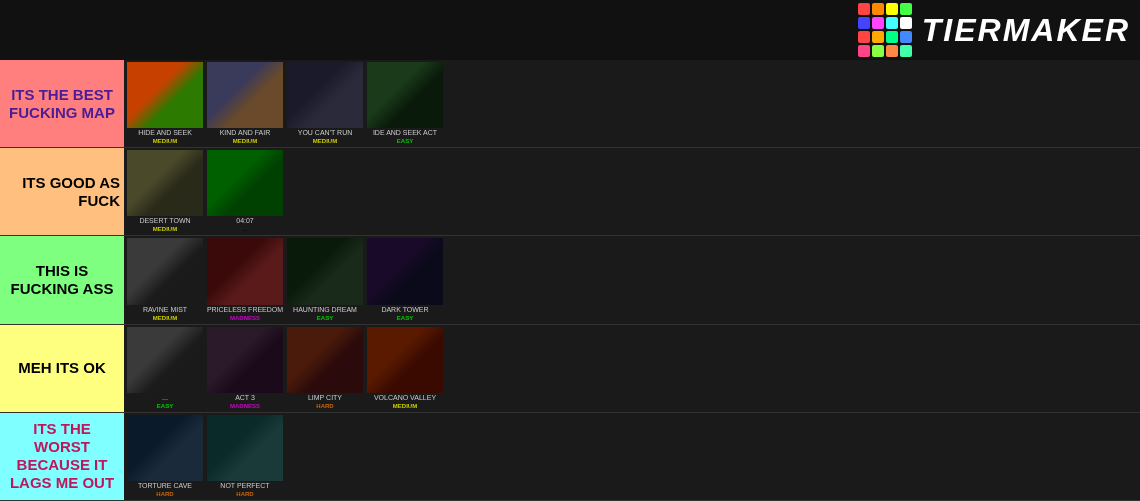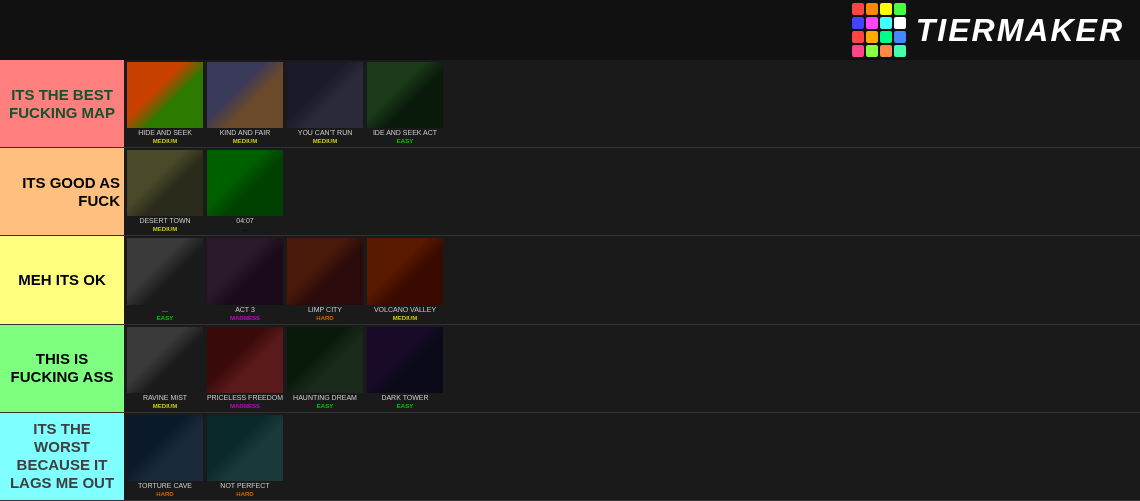--- a/index.html
+++ b/index.html
@@ -11,21 +11,21 @@
       overflow: hidden;
       display: flex;
       flex-direction: column;
     }
 
     .header-bar {
       background: #111;
       display: flex;
       align-items: center;
       justify-content: flex-end;
-      padding: 6px 16px;
+      padding: 6px 10px;
       height: 60px;
       flex-shrink: 0;
     }
 
     .tiermaker-logo {
       display: flex;
       align-items: center;
       gap: 10px;
     }
 
@@ -127,25 +127,25 @@
     .card-difficulty {
       font-size: 6px;
       text-align: center;
       padding: 1px 0;
       width: 100%;
       white-space: nowrap;
       font-weight: bold;
     }
 
     
-    .row-s .tier-label { background: #ff7f7f; color: #14532d; }
+    .row-s .tier-label { background: #ff7f7f; color: #4c1d95; }
     .row-a .tier-label { background: #ffbf7f; color: #000; }
     .row-b .tier-label { background: #ffff7f; color: #000; }
     .row-c .tier-label { background: #7fff7f; color: #000; }
-    .row-d .tier-label { background: #7fffff; color: #404040; }
+    .row-d .tier-label { background: #7fffff; color: #be185d; }
 
     
     .bg-hide-seek { background: linear-gradient(135deg, #c84000 40%, #2d7a00 60%); }
     .bg-kind-fair { background: linear-gradient(135deg, #3a3a5a 40%, #6a4a2a 60%); }
     .bg-cant-run { background: linear-gradient(135deg, #1a1a2a 40%, #2a2a3a 60%); }
     .bg-ide-seek { background: linear-gradient(135deg, #1a3a1a 40%, #0a1a0a 60%); }
     .bg-desert { background: linear-gradient(135deg, #4a4a2a 40%, #2a2a1a 60%); }
     .bg-green { background: linear-gradient(135deg, #006000 40%, #004000 60%); }
     .bg-dots { background: linear-gradient(135deg, #3a3a3a 40%, #1a1a1a 60%); }
     .bg-act3 { background: linear-gradient(135deg, #2a1a2a 40%, #1a0a1a 60%); }
@@ -224,20 +224,45 @@
           <div class="card-title">DESERT TOWN</div>
           <div class="card-difficulty diff-medium">MEDIUM</div>
         </div>
         <div class="tier-card">
           <div class="card-image bg-green" style="width: 76px; min-height: 50px;"></div>
           <div class="card-title">04:07</div>
           <div class="card-difficulty ">...</div>
         </div>
       </div>
     </div>
+    <div class="tier-row row-c">
+      <div class="tier-label" style="background: rgb(127, 255, 127);">THIS IS FUCKING ASS</div>
+      <div class="tier-content">
+        <div class="tier-card">
+          <div class="card-image bg-ravine" style="width: 76px; min-height: 50px;"></div>
+          <div class="card-title">RAVINE MIST</div>
+          <div class="card-difficulty diff-medium">MEDIUM</div>
+        </div>
+        <div class="tier-card">
+          <div class="card-image bg-priceless" style="width: 76px; min-height: 50px;"></div>
+          <div class="card-title">PRICELESS FREEDOM</div>
+          <div class="card-difficulty diff-madness">MADNESS</div>
+        </div>
+        <div class="tier-card">
+          <div class="card-image bg-haunting" style="width: 76px; min-height: 50px;"></div>
+          <div class="card-title">HAUNTING DREAM</div>
+          <div class="card-difficulty diff-easy">EASY</div>
+        </div>
+        <div class="tier-card">
+          <div class="card-image bg-dark" style="width: 76px; min-height: 50px;"></div>
+          <div class="card-title">DARK TOWER</div>
+          <div class="card-difficulty diff-easy">EASY</div>
+        </div>
+      </div>
+    </div>
     <div class="tier-row row-b">
       <div class="tier-label" style="background: rgb(255, 255, 127);">MEH ITS OK</div>
       <div class="tier-content">
         <div class="tier-card">
           <div class="card-image bg-dots" style="width: 76px; min-height: 50px;"></div>
           <div class="card-title">...</div>
           <div class="card-difficulty diff-easy">EASY</div>
         </div>
         <div class="tier-card">
           <div class="card-image bg-act3" style="width: 76px; min-height: 50px;"></div>
@@ -249,45 +274,20 @@
           <div class="card-title">LIMP CITY</div>
           <div class="card-difficulty diff-hard">HARD</div>
         </div>
         <div class="tier-card">
           <div class="card-image bg-volcano" style="width: 76px; min-height: 50px;"></div>
           <div class="card-title">VOLCANO VALLEY</div>
           <div class="card-difficulty diff-medium">MEDIUM</div>
         </div>
       </div>
     </div>
-    <div class="tier-row row-c">
-      <div class="tier-label" style="background: rgb(127, 255, 127);">THIS IS FUCKING ASS</div>
-      <div class="tier-content">
-        <div class="tier-card">
-          <div class="card-image bg-ravine" style="width: 76px; min-height: 50px;"></div>
-          <div class="card-title">RAVINE MIST</div>
-          <div class="card-difficulty diff-medium">MEDIUM</div>
-        </div>
-        <div class="tier-card">
-          <div class="card-image bg-priceless" style="width: 76px; min-height: 50px;"></div>
-          <div class="card-title">PRICELESS FREEDOM</div>
-          <div class="card-difficulty diff-madness">MADNESS</div>
-        </div>
-        <div class="tier-card">
-          <div class="card-image bg-haunting" style="width: 76px; min-height: 50px;"></div>
-          <div class="card-title">HAUNTING DREAM</div>
-          <div class="card-difficulty diff-easy">EASY</div>
-        </div>
-        <div class="tier-card">
-          <div class="card-image bg-dark" style="width: 76px; min-height: 50px;"></div>
-          <div class="card-title">DARK TOWER</div>
-          <div class="card-difficulty diff-easy">EASY</div>
-        </div>
-      </div>
-    </div>
     <div class="tier-row row-d">
       <div class="tier-label" style="background: rgb(127, 255, 255);">ITS THE WORST BECAUSE IT LAGS ME OUT</div>
       <div class="tier-content">
         <div class="tier-card">
           <div class="card-image bg-torture" style="width: 76px; min-height: 50px;"></div>
           <div class="card-title">TORTURE CAVE</div>
           <div class="card-difficulty diff-hard">HARD</div>
         </div>
         <div class="tier-card">
           <div class="card-image bg-notperfect" style="width: 76px; min-height: 50px;"></div>

